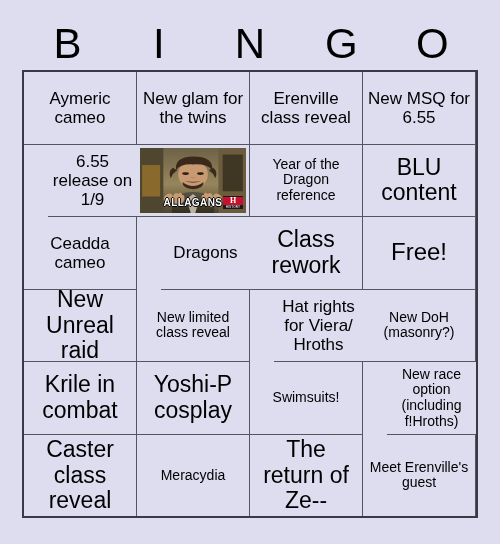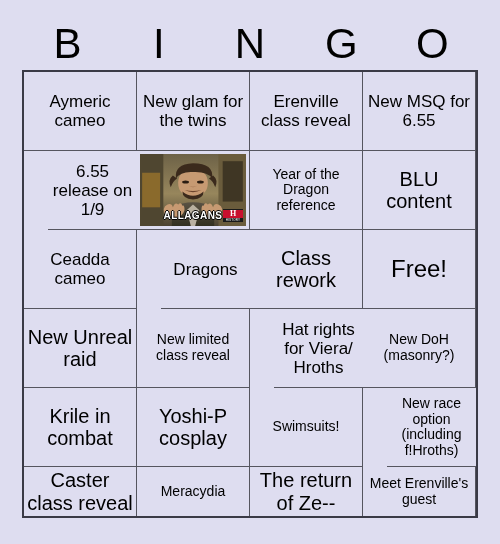--- a/index.html
+++ b/index.html
@@ -75,21 +75,21 @@
   .cell:nth-child(n+21) { border-bottom: none; }
 
   .cell-text {
     display: block;
     width: 100%;
     word-wrap: break-word;
   }
 
   
   .fs-xl  { font-size: 24px; }
-  .fs-lg  { font-size: 20px; }
+  .fs-lg  { font-size: 23px; }
   .fs-md  { font-size: 17px; }
   .fs-sm  { font-size: 14px; }
 
   
   .cell-image {
     padding: 3px;
   }
   .meme {
     position: relative;
     width: 100%;

